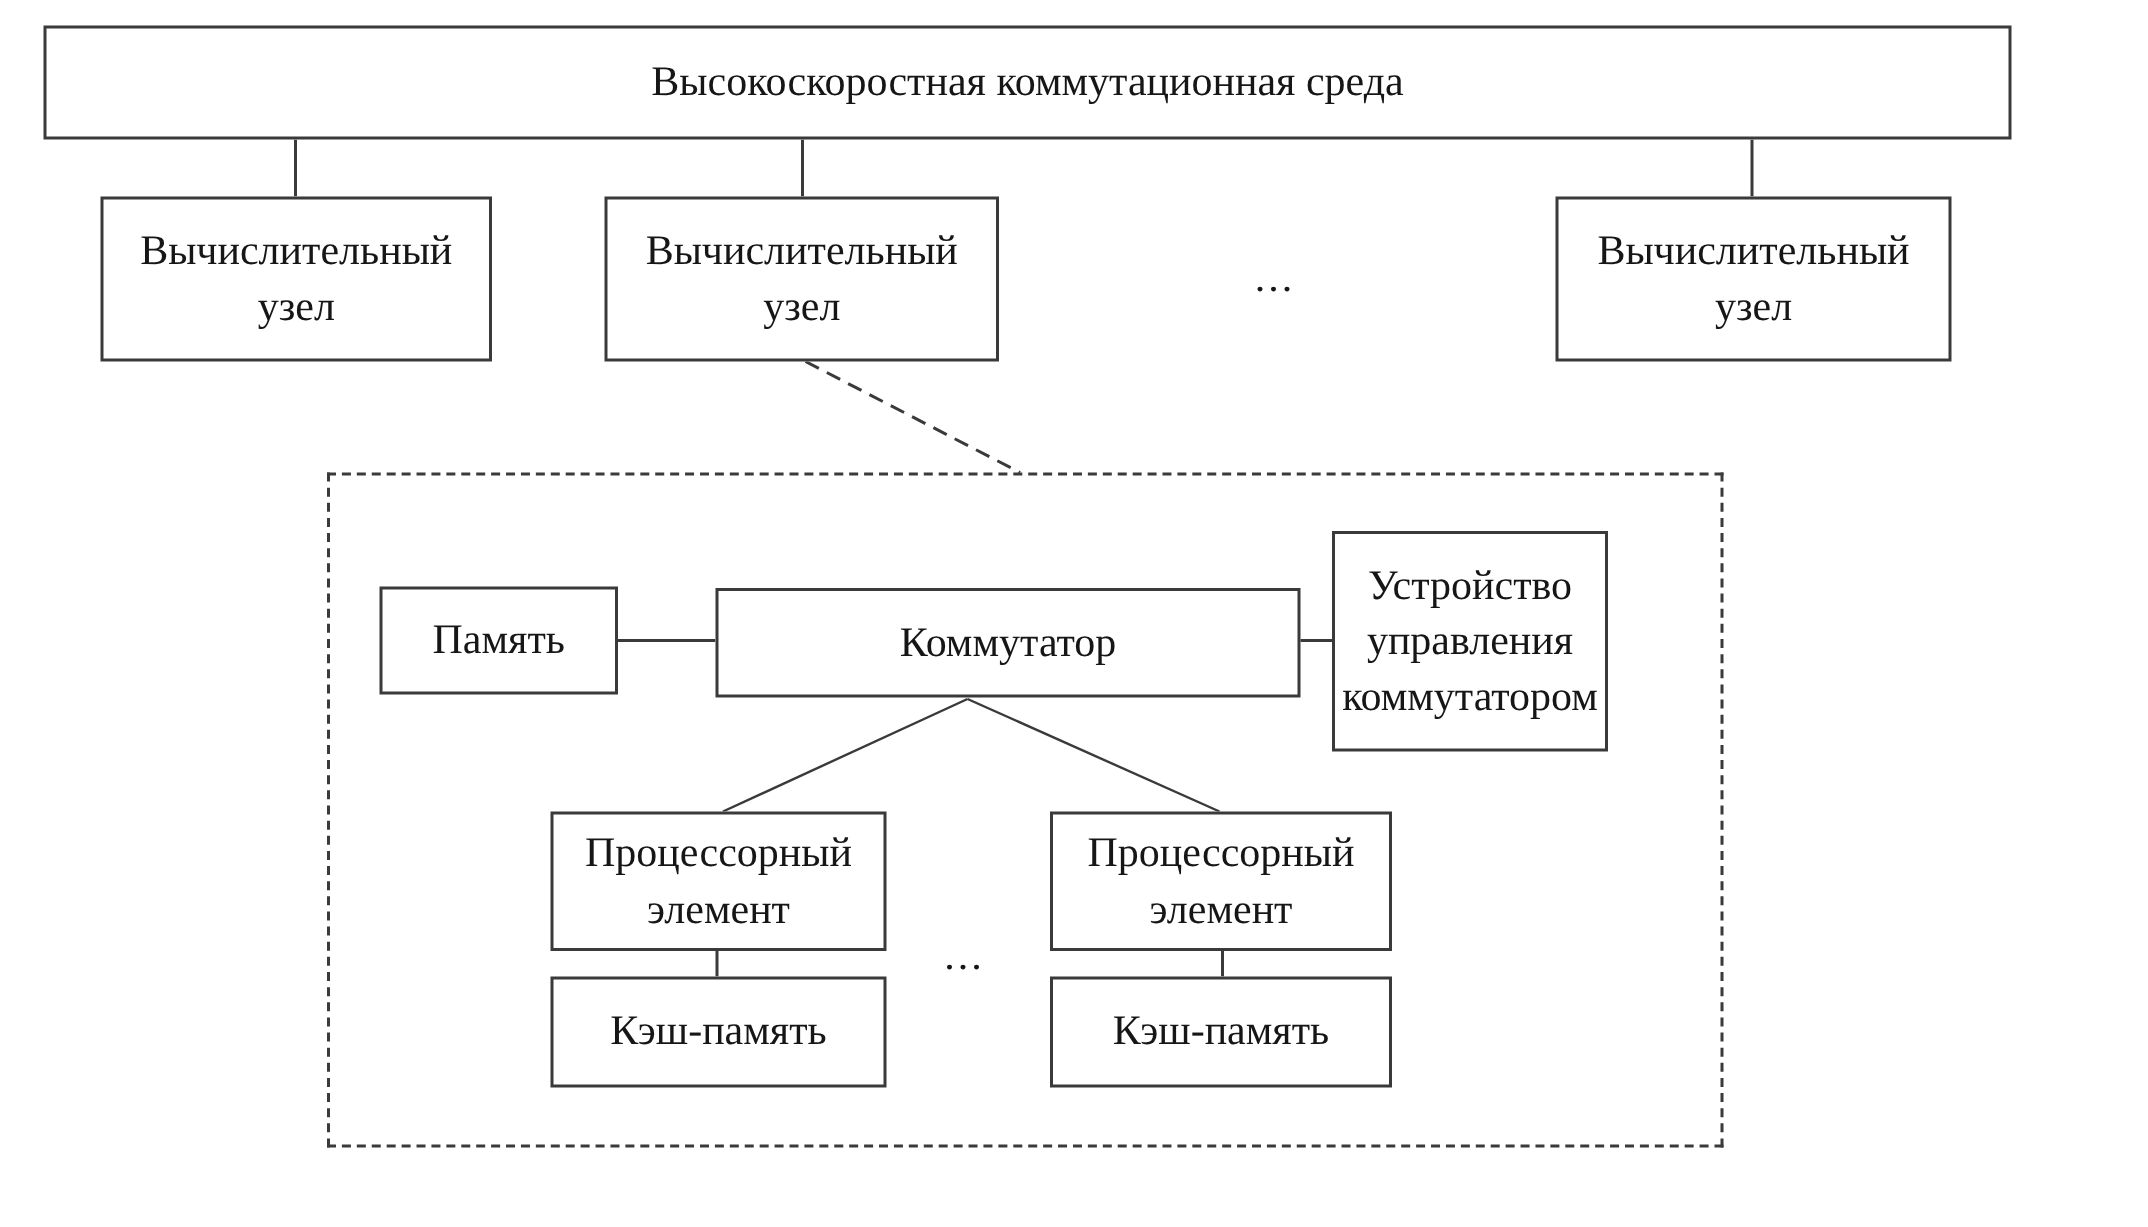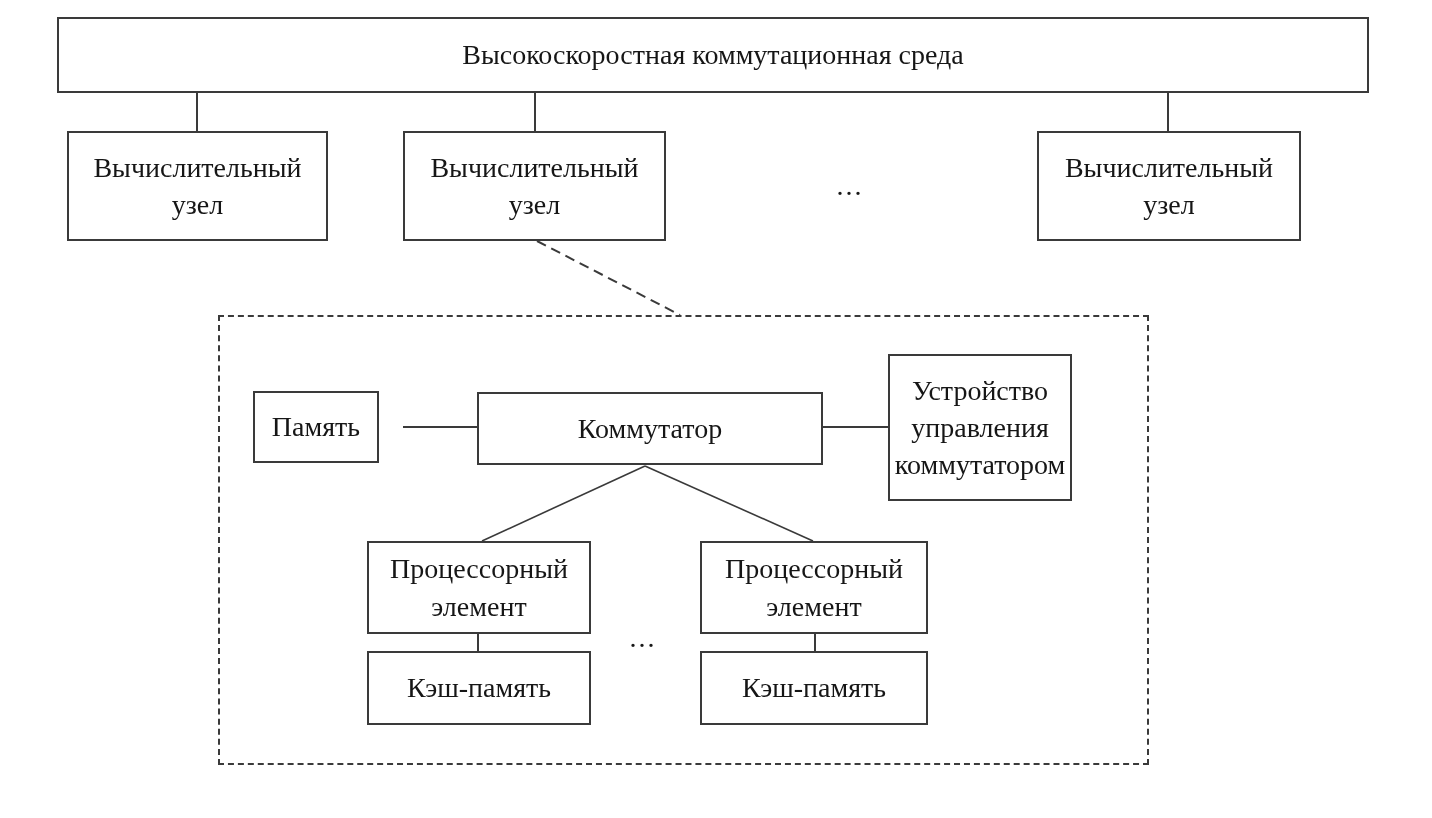--- a/index.html
+++ b/index.html
@@ -46,28 +46,28 @@
     pointer-events: none;
   }
   .ellipsis {
     position: absolute;
     transform: translate(-50%, -50%);
     font-size: 28px;
     letter-spacing: 2px;
     color: var(--text);
   }
   
-  #interconnect-box { left: 29px;  top: 17px;  width: 1312px; height: 76px; margin-left: 28px; }
+  #interconnect-box { left: 29px;  top: 17px;  width: 1312px; height: 76px; }
   #node-1           { left: 67px;  top: 131px; width: 261px;  height: 110px; }
   #node-2           { left: 403px; top: 131px; width: 263px;  height: 110px; }
   #node-3           { left: 1037px;top: 131px; width: 264px;  height: 110px; }
   #nodes-ellipsis   { left: 850px; top: 186px; }
   #node-detail-box  { left: 218px; top: 315px; width: 931px;  height: 450px; }
-  #memory-box       { left: 253px; top: 391px; width: 126px;  height: 72px; text-align: right; }
-  #switch-box       { left: 477px; top: 392px; width: 346px;  height: 73px; text-align: center; }
+  #memory-box       { left: 253px; top: 391px; width: 159px;  height: 72px; text-align: right; }
+  #switch-box       { left: 477px; top: 392px; width: 390px;  height: 73px; text-align: center; }
   #controller-box   { left: 888px; top: 354px; width: 184px;  height: 147px; }
   #pe-1             { left: 367px; top: 541px; width: 224px;  height: 93px; }
   #pe-2             { left: 700px; top: 541px; width: 228px;  height: 93px; }
   #cache-1          { left: 367px; top: 651px; width: 224px;  height: 74px; }
   #cache-2          { left: 700px; top: 651px; width: 228px;  height: 74px; }
   #pe-ellipsis      { left: 643px; top: 638px; }
 </style>
 </head>
 <body>
 

